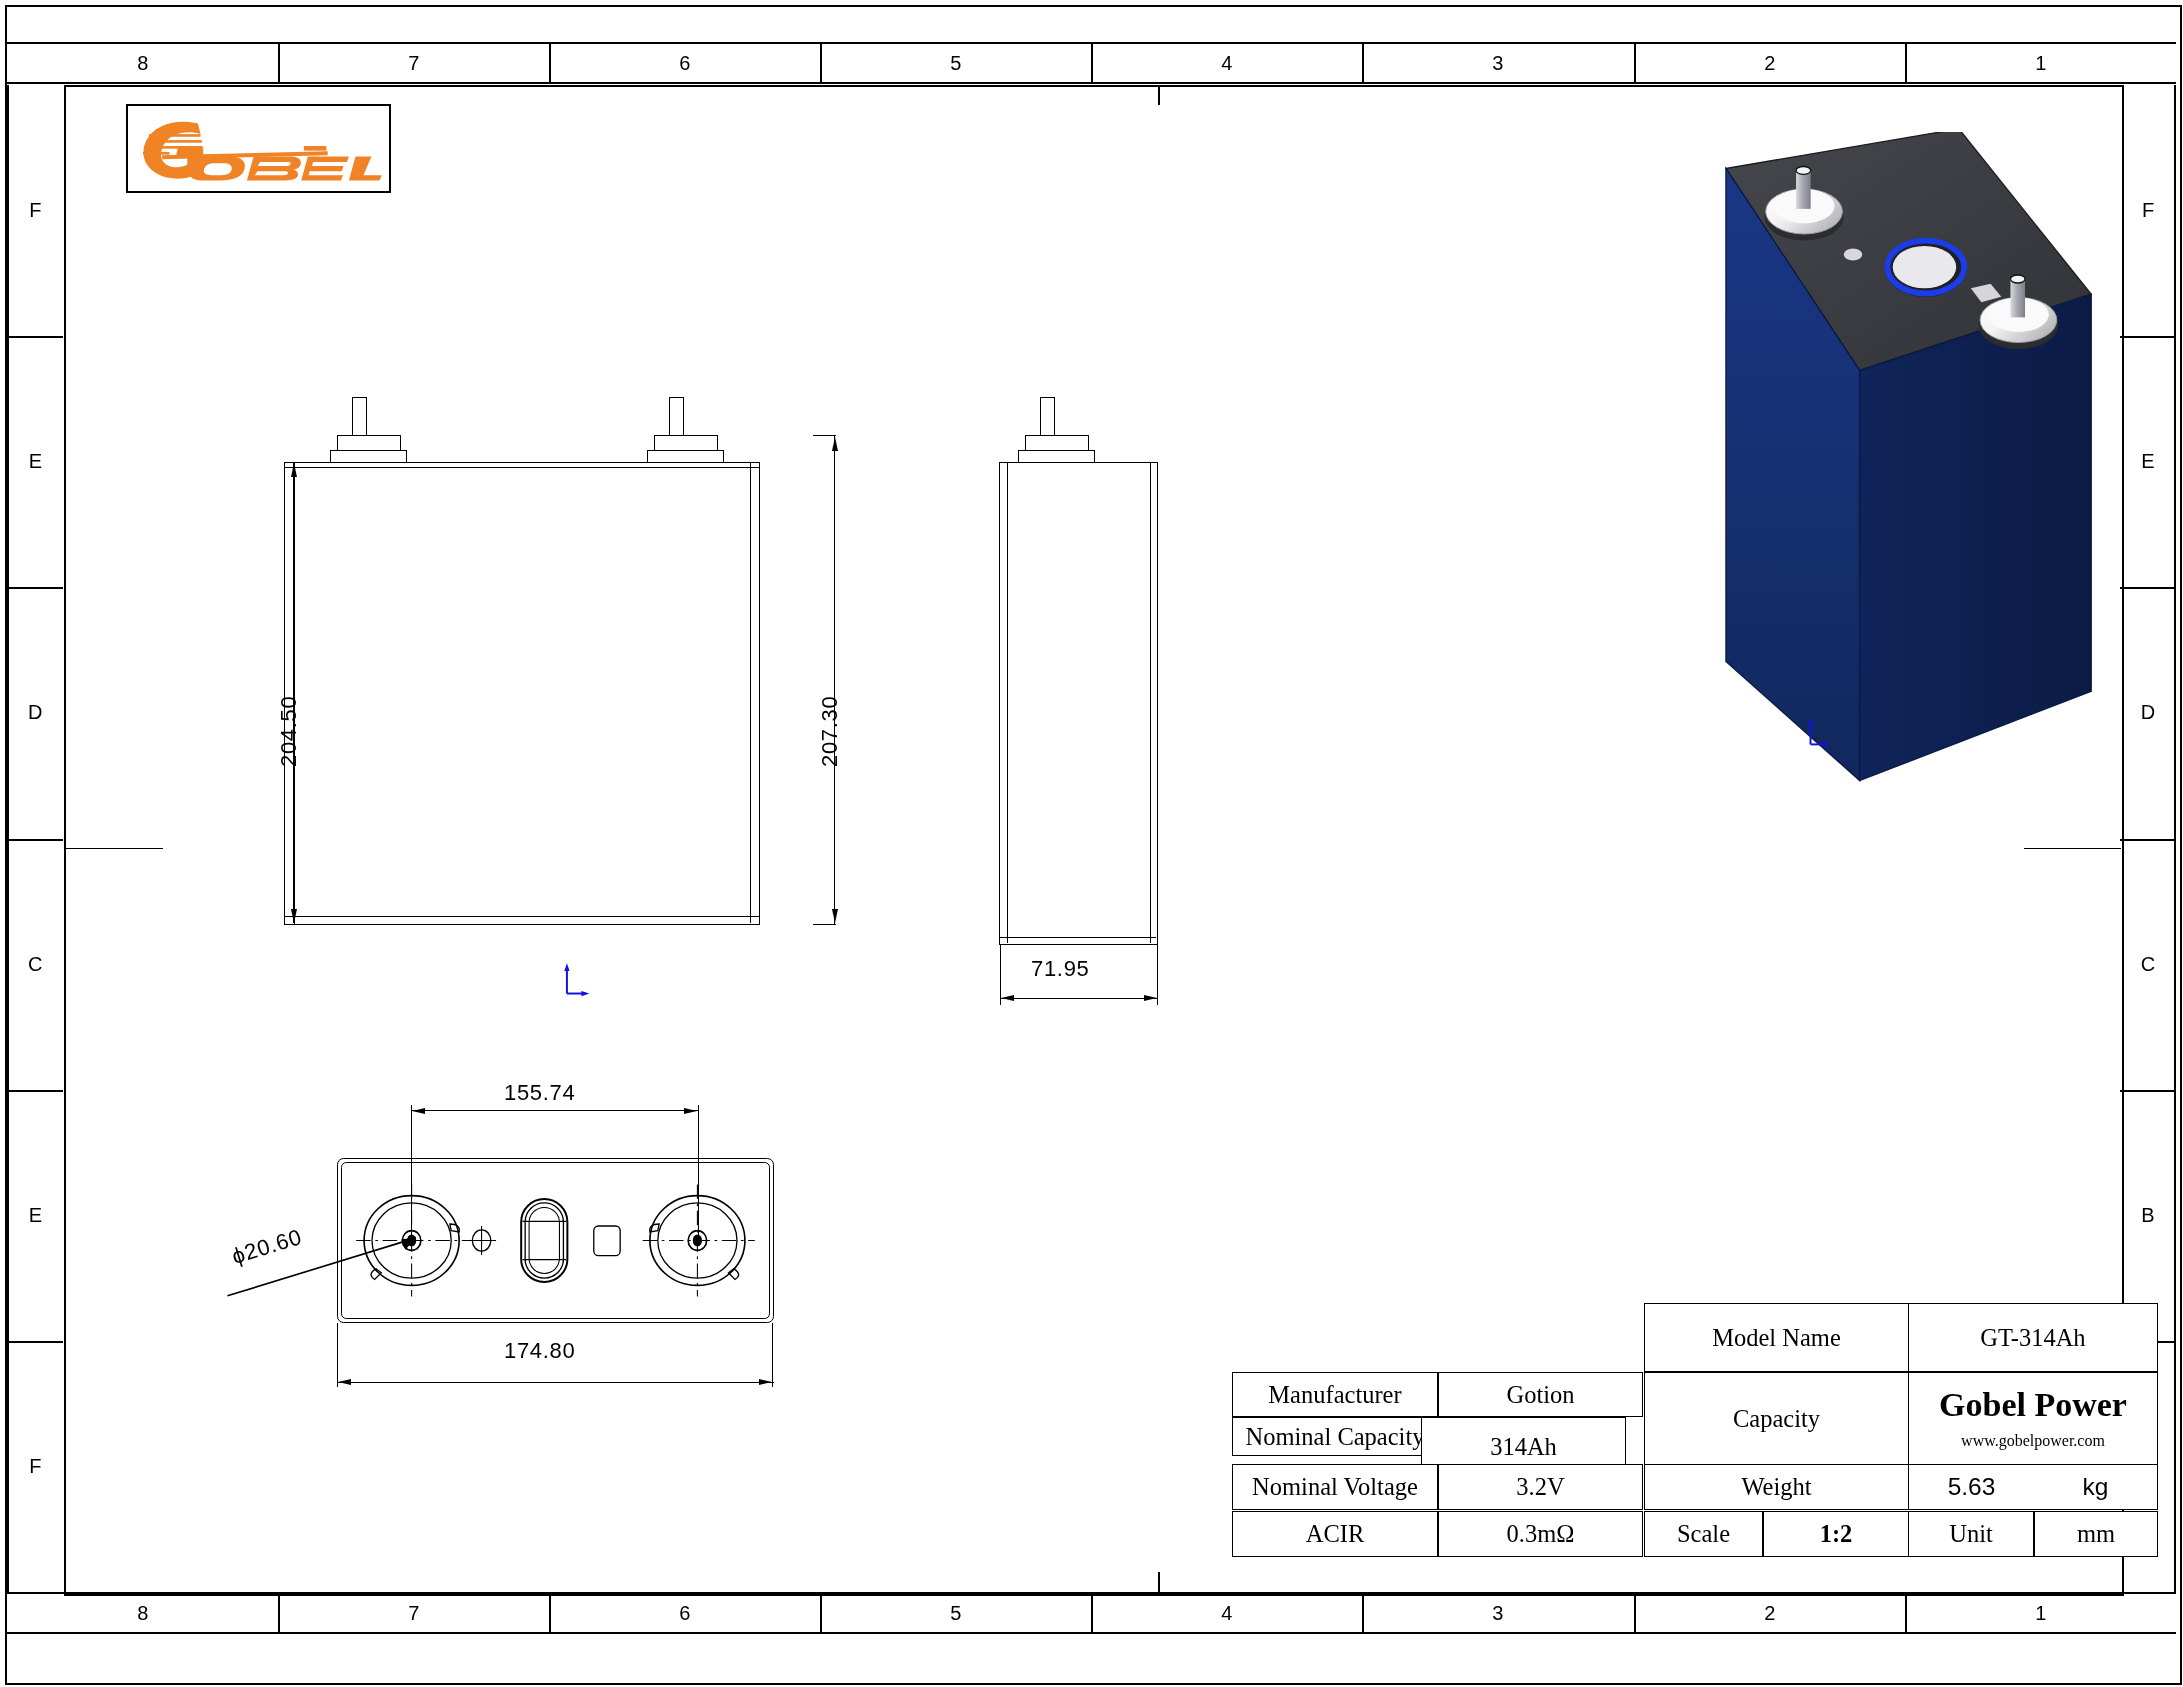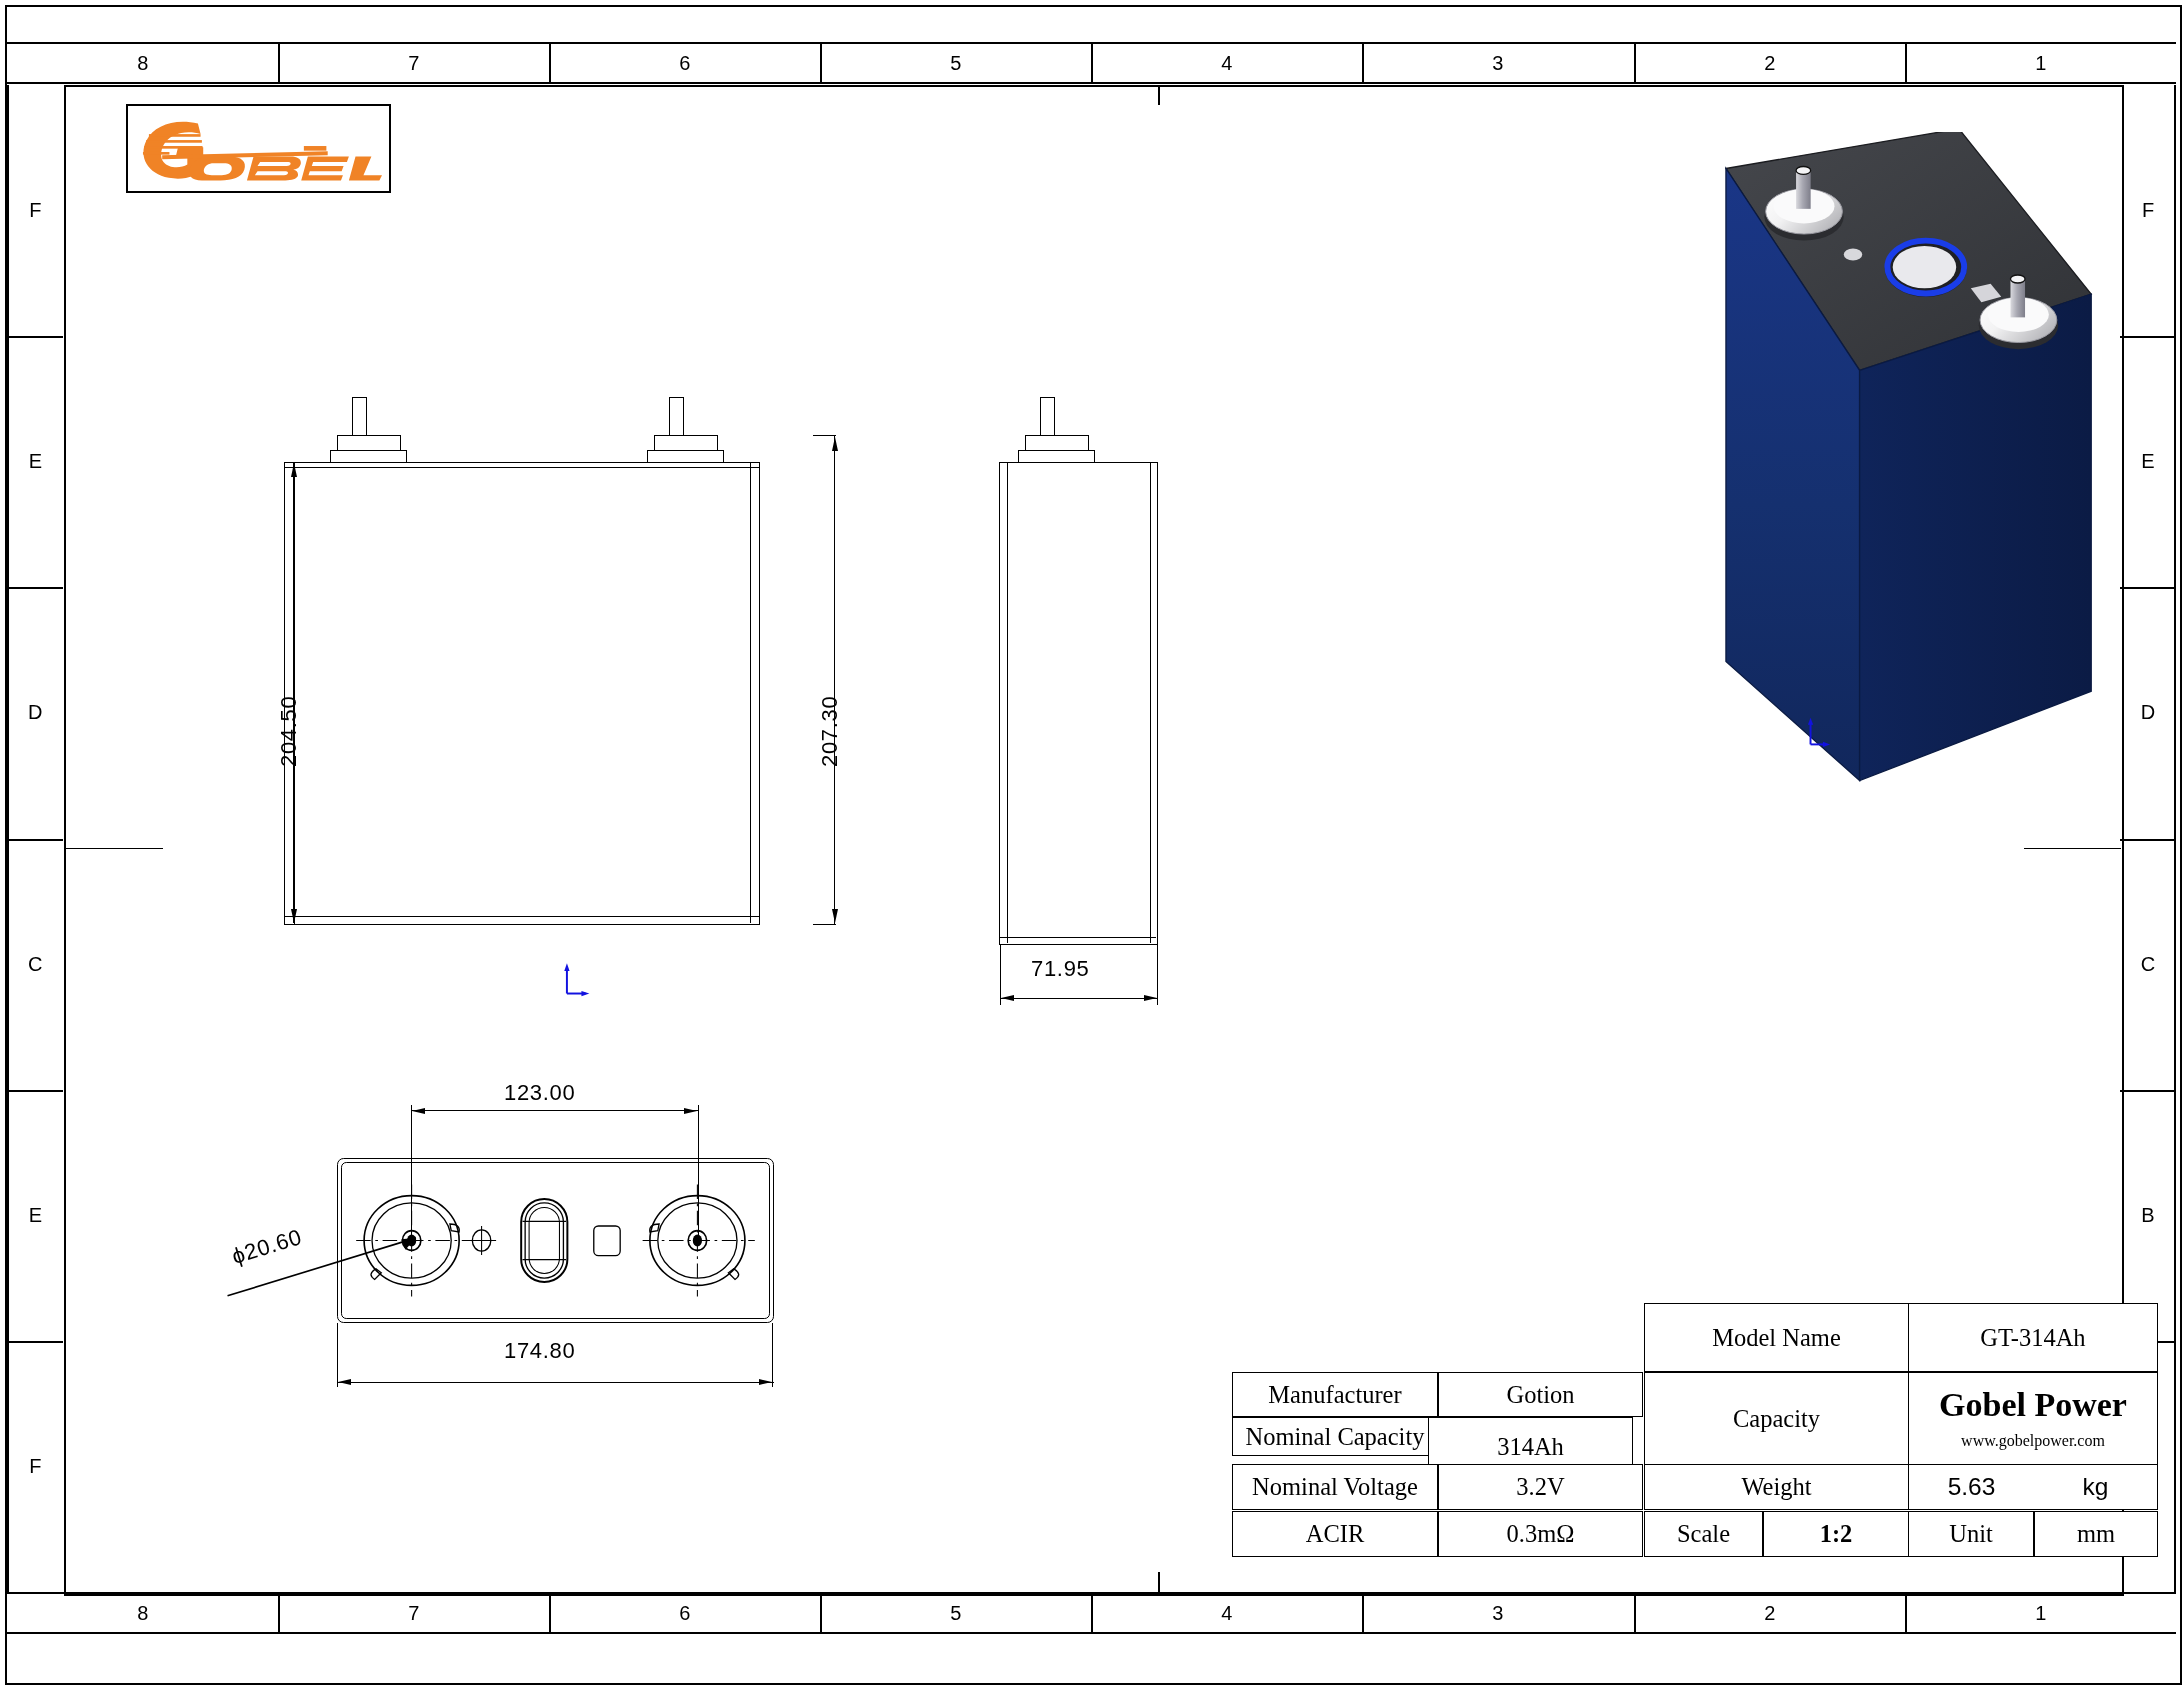--- a/index.html
+++ b/index.html
@@ -265,21 +265,21 @@
     </g>
   </svg>
 </div>
 
 <div class="abs" style="left:337px;top:1158px;">
   <div class="abs ln lnv" style="left:74px;top:-53px;height:136px;"></div>
   <div class="abs ln lnv" style="left:361px;top:-53px;height:136px;"></div>
   <div class="abs ln lnh" style="left:74px;top:-48px;width:288px;"></div>
   <div class="abs" style="left:75px;top:-50px;width:0;height:0;border-top:3.3px solid transparent;border-bottom:3.3px solid transparent;border-right:13.2px solid #000;"></div>
   <div class="abs" style="left:347px;top:-50px;width:0;height:0;border-top:3.3px solid transparent;border-bottom:3.3px solid transparent;border-left:13.2px solid #000;"></div>
-  <span class="dim-txt" style="left:167px;top:-78px;">123.00</span>
+  <span class="dim-txt" style="left:167px;top:-78px;">155.74</span>
 </div>
 
 <div class="abs" style="left:337px;top:1158px;">
   <div class="abs ln lnv" style="left:0px;top:165px;height:64px;"></div>
   <div class="abs ln lnv" style="left:435px;top:165px;height:64px;"></div>
   <div class="abs ln lnh" style="left:0px;top:224px;width:437px;"></div>
   <div class="abs" style="left:1.3px;top:221px;width:0;height:0;border-top:3.3px solid transparent;border-bottom:3.3px solid transparent;border-right:13.2px solid #000;"></div>
   <div class="abs" style="left:422px;top:221px;width:0;height:0;border-top:3.3px solid transparent;border-bottom:3.3px solid transparent;border-left:13.2px solid #000;"></div>
   <span class="dim-txt" style="left:167px;top:180px;">174.80</span>
 </div>
@@ -363,21 +363,21 @@
 
 <div id="title-block">
 
   <div class="tb-cell" style="left:412px;top:0px;width:265px;height:69px;">Model Name</div>
   <div class="tb-cell" style="left:676px;top:0px;width:250px;height:69px;">GT-314Ah</div>
 
   <div class="tb-cell" style="left:0px;top:69px;width:206px;height:45px;">Manufacturer</div>
   <div class="tb-cell" style="left:206px;top:69px;width:205px;height:45px;">Gotion</div>
 
   <div class="tb-cell" style="left:0px;top:114px;width:206px;height:39px;">Nominal Capacity</div>
-  <div class="tb-cell" style="left:196px;top:114px;width:205px;height:60px;text-align:right;">314Ah</div>
+  <div class="tb-cell" style="left:189px;top:114px;width:205px;height:60px;text-align:right;">314Ah</div>
 
   <div class="tb-cell" style="left:412px;top:69px;width:265px;height:93px;">Capacity</div>
 
   <div class="tb-cell stack" style="left:676px;top:69px;width:250px;height:93px;">
     <span class="brand-main">Gobel Power</span>
     <span class="brand-sub" style="margin-top:9px;">www.gobelpower.com</span>
   </div>
 
   <div class="tb-cell" style="left:0px;top:161px;width:206px;height:46px;">Nominal Voltage</div>
   <div class="tb-cell" style="left:206px;top:161px;width:205px;height:46px;">3.2V</div>

